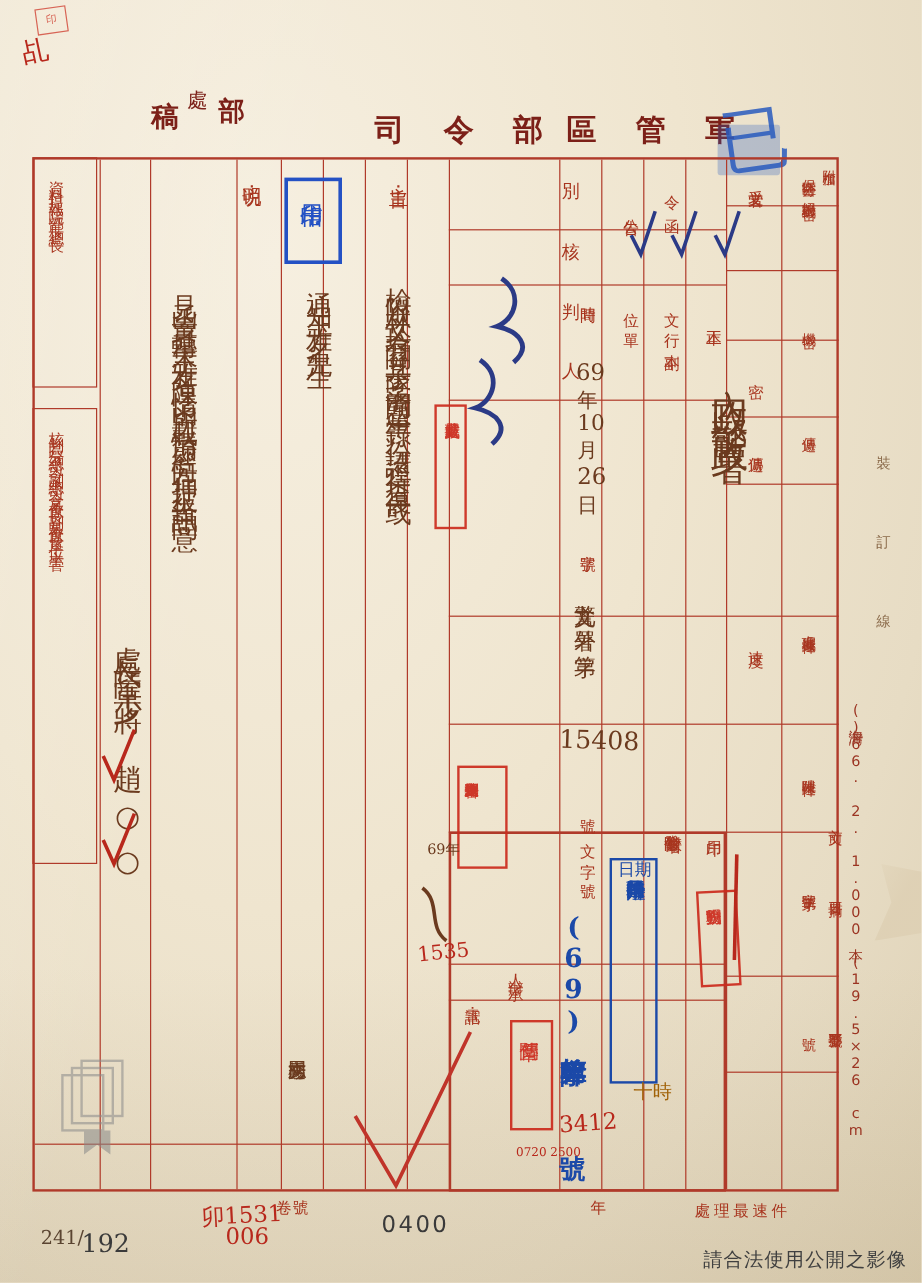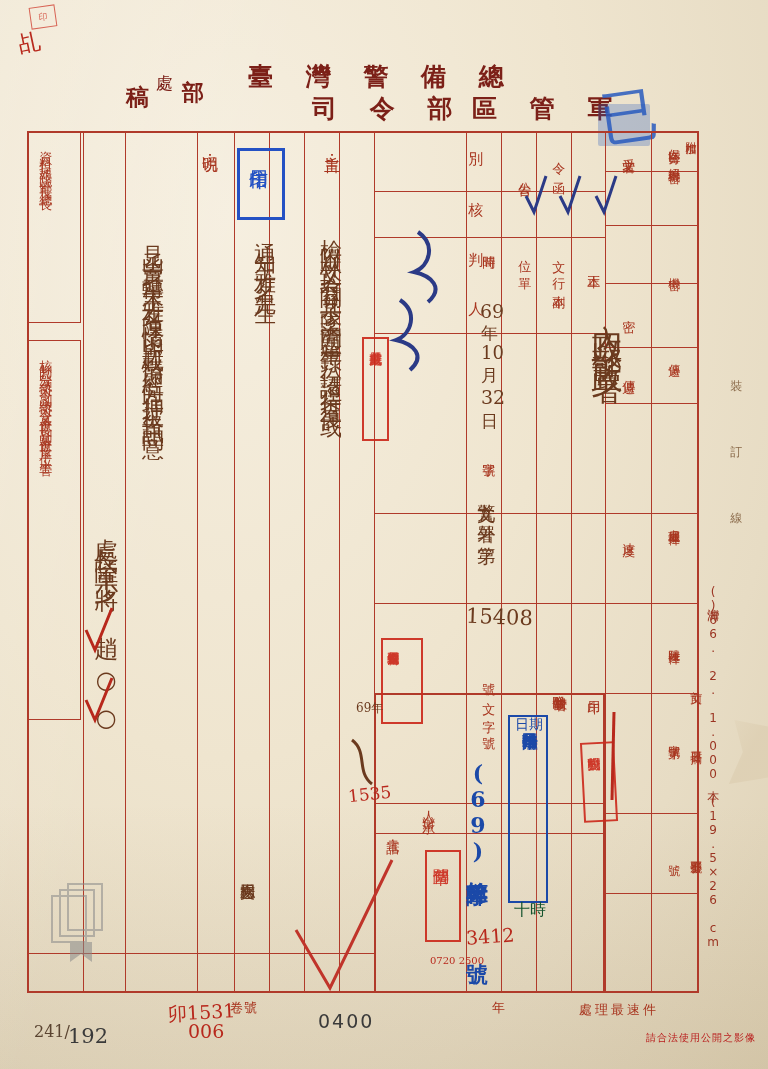--- a/index.html
+++ b/index.html
@@ -136,23 +136,23 @@
     left: 318px;
     top: 1010px;
     font-size: 19px;
     color: #3a3a3a;
     letter-spacing: 2px;
     font-family: "DejaVu Sans", sans-serif;
   }
   #footer-note {
     position: absolute;
     right: 12px;
-    bottom: 24px;
-    font-size: 10px;
-    color: #b91c1c;
+    bottom: 8px;
+    font-size: 16px;
+    color: #404040;
     letter-spacing: 1px;
   }
   .corner-mark {
     position: absolute;
     color: #b8281c;
     font-family: "DejaVu Serif", serif;
   }
   
   #archive-logo {
     position: absolute;
@@ -175,21 +175,20 @@
 <div id="paper"></div>
 
 <div class="corner-mark" style="left:18px; top:28px; font-size:22px; transform:rotate(-12deg);">乩</div>
 
 <div class="stamp-red" style="left:30px; top:6px; width:26px; height:22px; border-width:1px; transform:rotate(-8deg); font-size:9px; line-height:20px; text-align:center; opacity:0.7;">印</div>
 
 <div id="doc-title">
   <span class="gao">稿</span>
   <span class="chu">處</span>
   <span class="bu">部</span>
-  <span class="line1">臺 灣 警 備 總</span>
   <span class="line2" style="left:352px; top:32px;">區 管 軍</span>
   <span class="line2">司 令 部</span>
 </div>
 
 <div class="blue-blob" style="left:600px; top:78px; font-size:58px; transform:rotate(-8deg);">已</div>
 <div class="stamp-blue" style="left:598px; top:104px; width:52px; height:42px; background:rgba(40,90,190,0.28); border-radius:2px;"></div>
 
 <div id="form-frame">
 
   <div class="rline" style="left:54px; top:0; width:1px; height:858px;"></div>
@@ -296,42 +295,42 @@
 <div class="vtext brown" style="position:absolute; left:140px; top:228px; font-size:22px; letter-spacing:8px;">見函貴署轉朱王雅名陳情函所載情節經向在押被告訊問意</div>
 
 <div class="vtext brown" style="position:absolute; left:92px; top:520px; font-size:24px; letter-spacing:10px;">處長陸軍少將 趙 ○○</div>
 
 <div class="vtext brown" style="position:absolute; left:238px; top:872px; font-size:15px;">楊文秀同志</div>
 
 <div class="hand brown" style="position:absolute; left:480px; top:300px; font-size:19px;">69</div>
 <div class="hand brown" style="position:absolute; left:481px; top:322px; font-size:17px;">年</div>
 <div class="hand brown" style="position:absolute; left:481px; top:342px; font-size:18px;">10</div>
 <div class="hand brown" style="position:absolute; left:481px; top:364px; font-size:17px;">月</div>
-<div class="hand brown" style="position:absolute; left:481px; top:386px; font-size:19px;">32</div>
+<div class="hand brown" style="position:absolute; left:481px; top:386px; font-size:19px;">26</div>
 <div class="hand brown" style="position:absolute; left:481px; top:410px; font-size:17px;">日</div>
 
 <div class="vtext brown" style="position:absolute; left:476px; top:490px; font-size:18px;">文九警 署外 字第</div>
 <div class="hand brown" style="position:absolute; left:466px; top:605px; font-size:21px; transform:rotate(2deg);">15408</div>
 
 <div class="stamp-blue" style="left:237px; top:148px; width:48px; height:72px; border:3px solid #2451c4; box-sizing:border-box;">
   <div class="vtext" style="position:absolute; left:8px; top:4px; font-size:19px; color:#2451c4;">印信用</div>
 </div>
 
 <div class="stamp-red" style="left:362px; top:337px; width:27px; height:104px;">
   <div class="vtext" style="position:absolute; left:4px; top:3px; font-size:13px;">戒嚴處吳文華</div>
 </div>
 
 <div class="stamp-red" style="left:381px; top:638px; width:42px; height:86px;">
   <div class="vtext" style="position:absolute; left:3px; top:3px; font-size:12px;">軍法處審判組長金振傑</div>
 </div>
 
 <div class="stamp-blue" style="left:508px; top:715px; width:40px; height:188px; border:2px solid #1b49a8; box-sizing:border-box; background:rgba(255,255,255,0.05);">
   <div class="vtext" style="position:absolute; left:10px; top:4px; font-size:16px; color:#1b49a8;">中華民國陸拾玖年拾月卅日</div>
 </div>
-<div class="hand" style="position:absolute; left:514px; top:900px; font-size:16px; color:#14532d;">十時</div>
+<div class="hand" style="position:absolute; left:528px; top:900px; font-size:16px; color:#a16207;">十時</div>
 <div class="hand" style="position:absolute; left:515px; top:716px; font-size:14px; color:#1b49a8;">日期</div>
 
 <div class="stamp-blue" style="left:462px; top:760px; width:44px; height:225px;">
   <div class="vtext" style="position:absolute; left:2px; top:0px; font-size:22px; font-weight:bold; color:#1b49a8;">(69)障幹字第</div>
 </div>
 <div class="hand" style="position:absolute; left:466px; top:925px; font-size:19px; color:#b8281c; transform:rotate(-4deg);">3412</div>
 <div class="hand" style="position:absolute; left:466px; top:960px; font-size:22px; font-weight:bold; color:#1b49a8;">號</div>
 
 <div class="stamp-red" style="left:582px; top:742px; width:34px; height:80px; transform:rotate(-3deg);">
   <div class="vtext" style="position:absolute; left:3px; top:3px; font-size:13px;">校對劉明光</div>

